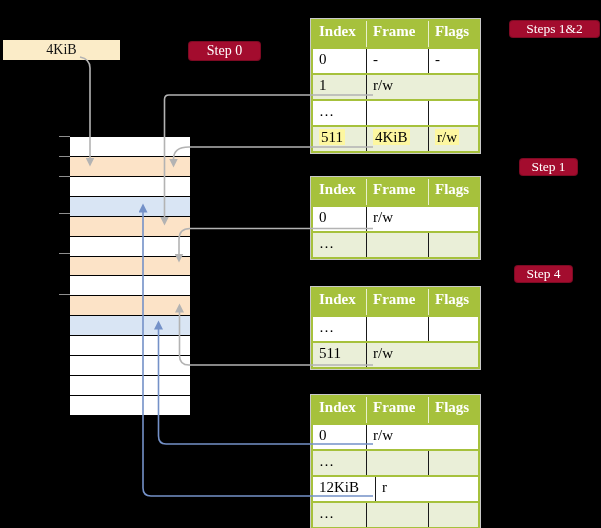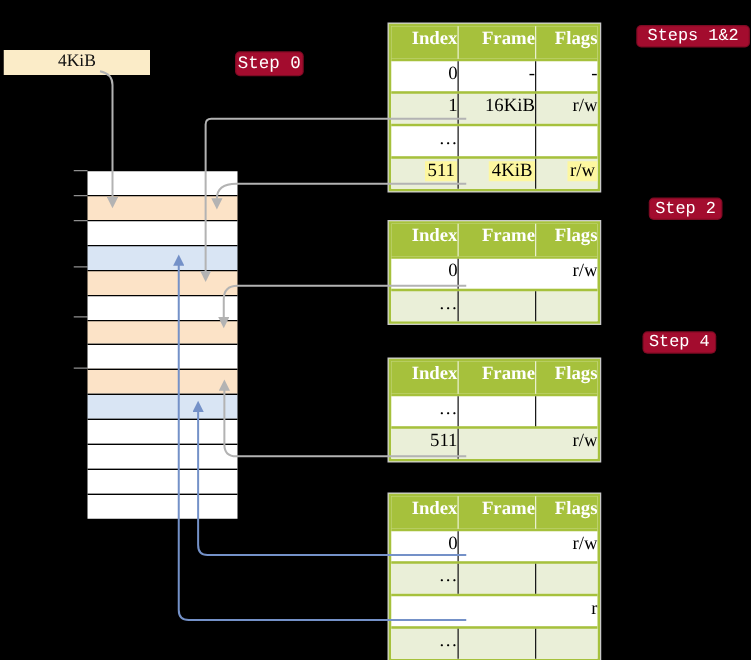--- a/index.html
+++ b/index.html
@@ -7,42 +7,42 @@
           font-family:"Liberation Serif","DejaVu Serif",serif;}
 
   
   .box4{position:absolute;left:3px;top:40px;width:117px;height:20px;
         background:var(--box-cream);display:flex;align-items:center;justify-content:center;
         font-size:14px;color:#111;}
 
   
   .badge{position:absolute;background:var(--badge-red);color:#fff;border-radius:3px;
          display:flex;align-items:center;justify-content:center;font-size:13.5px;
-         box-shadow:0 0 0 1px #7d0a23;font-family:Liberation Mono, monospace;}
-  .b0 {left:189px;top:42px;width:53px;height:18px;font-size:14px;}
+         box-shadow:0 0 0 1px #7d0a23;}
+  .b0 {left:189px;top:42px;width:71px;height:18px;font-size:14px;}
   .b12{left:510px;top:21px;width:89px;height:16px;}
   .b3 {left:520px;top:159px;width:57px;height:16px;}
   .b4 {left:515px;top:266px;width:57px;height:16px;}
 
   
   #strip{position:absolute;left:70px;top:137px;width:120px;height:278px;
          display:flex;flex-direction:column;z-index:1;}
   .mrow{flex:1;}
   .mrow + .mrow{border-top:1px solid #000;}
   .f-white{background:#fff;}
   .f-orange{background:var(--orange);}
   .f-blue{background:var(--blue-row);}
   .tick{position:absolute;left:59px;width:11px;height:1px;background:var(--tick-gray);}
 
   
   .pt{position:absolute;width:169px;box-sizing:border-box;background:#fff;
       border:2px solid var(--header-green);box-shadow:0 0 0 1px var(--border-gray);z-index:5;}
   .pt1{left:311px;top:19px;}  .pt2{left:311px;top:177px;}
   .pt3{left:311px;top:287px;} .pt4{left:311px;top:395px;}
-  .prow{display:flex;height:26px;box-sizing:border-box;text-align:right;}
+  .prow{display:flex;height:26px;box-sizing:border-box;}
   .prow.body{border-top:2px solid var(--header-green);}
   .phead{background:var(--header-green);color:#fff;font-weight:bold;}
   .pcell{box-sizing:border-box;padding:2px 0 0 6px;font-size:15px;white-space:nowrap;overflow:hidden;}
   .w0{width:53px;} .w1{width:62px;} .w2{flex:1;}
   .phead .pcell + .pcell{border-left:1px solid rgba(255,255,255,.75);}
   .body  .pcell + .pcell{border-left:1px solid #1a1a1a;}
   .shaded{background:var(--row-green);}
   .hl{background:var(--hl-yellow);padding:0 2px;}
 
   
@@ -57,21 +57,21 @@
 <body>
 
 <div id="canvas">
 
   <div class="box4">
     <span>4KiB</span>
   </div>
 
   <div class="badge b0">Step 0</div>
   <div class="badge b12">Steps 1&amp;2</div>
-  <div class="badge b3">Step 2</div>
+  <div class="badge b3">Step 1</div>
   <div class="badge b4">Step 4</div>
 
   <div id="strip">
       <div class="mrow f-white"></div>
       <div class="mrow f-orange"></div>
       <div class="mrow f-white"></div>
       <div class="mrow f-blue"></div>
       <div class="mrow f-orange"></div>
       <div class="mrow f-white"></div>
       <div class="mrow f-orange"></div>
@@ -98,21 +98,20 @@
         <div class="pcell w1"><span>Frame</span></div>
         <div class="pcell w2"><span>Flags</span></div>
       </div>
       <div class="prow body">
         <div class="pcell w0"><span>0</span></div>
         <div class="pcell w1"><span>-</span></div>
         <div class="pcell w2"><span>-</span></div>
       </div>
       <div class="prow body shaded">
         <div class="pcell w0"><span>1</span></div>
-        <div class="pcell w1"><span>16KiB</span></div>
         <div class="pcell w2"><span>r/w</span></div>
       </div>
       <div class="prow body">
         <div class="pcell w0"><span>…</span></div>
         <div class="pcell w1"></div>
         <div class="pcell w2"></div>
       </div>
       <div class="prow body shaded">
         <div class="pcell w0"><span class="hl">511</span></div>
         <div class="pcell w1"><span class="hl">4KiB</span></div>
@@ -160,20 +159,21 @@
       <div class="prow body">
         <div class="pcell w0"><span>0</span></div>
         <div class="pcell w2"><span>r/w</span></div>
       </div>
       <div class="prow body shaded">
         <div class="pcell w0"><span>…</span></div>
         <div class="pcell w1"></div>
         <div class="pcell w2"></div>
       </div>
       <div class="prow body">
+        <div class="pcell w1"><span>12KiB</span></div>
         <div class="pcell w2"><span>r</span></div>
       </div>
       <div class="prow body shaded">
         <div class="pcell w0"><span>…</span></div>
         <div class="pcell w1"></div>
         <div class="pcell w2"></div>
       </div>
     </div>
 
   <svg id="connectors" width="601" height="528">

